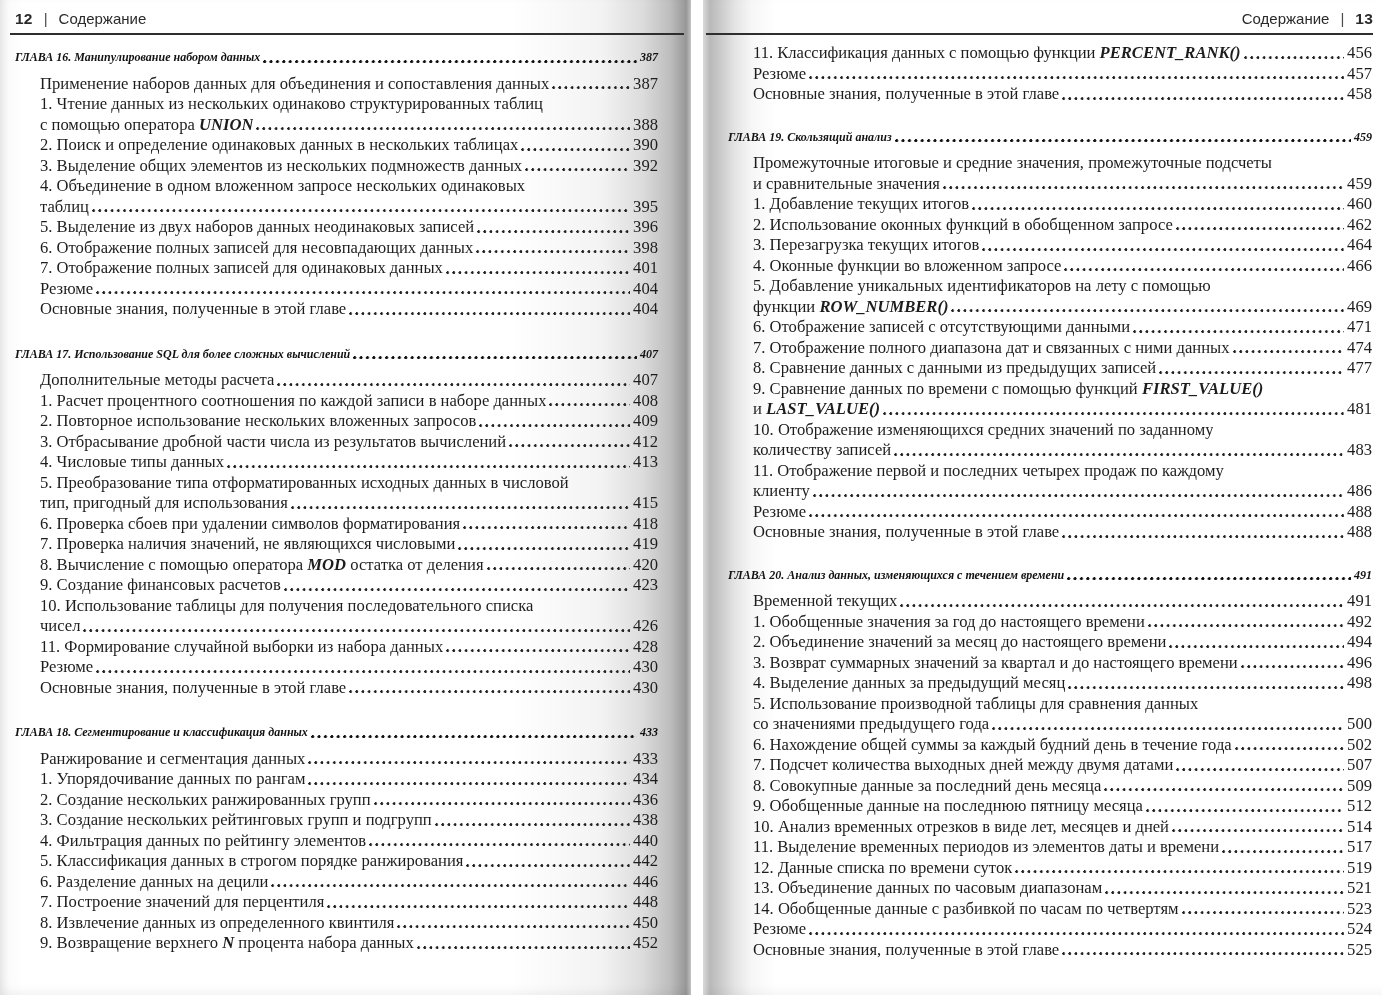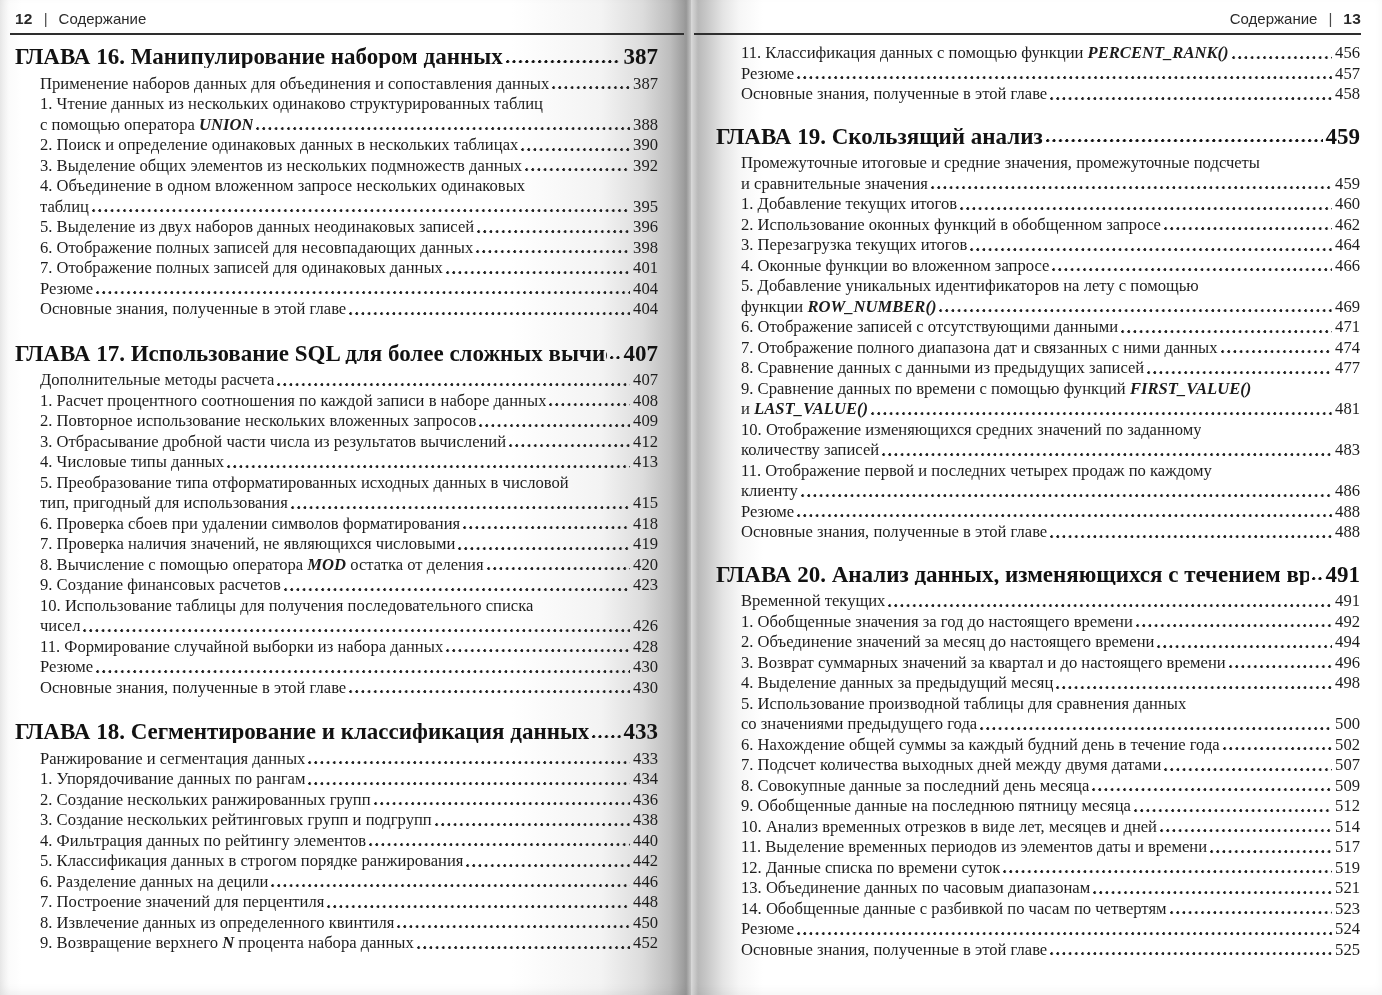--- a/index.html
+++ b/index.html
@@ -1,18 +1,18 @@
 <!DOCTYPE html>
 <html lang="ru"><head>
 <meta charset="utf-8">
 <style>
   html,body{margin:0;padding:0;background:#ffffff;}
   .spread{
     width:1382px;height:995px;display:flex;overflow:hidden;position:relative;
-    font-family:"Liberation Serif", serif;color:#1d1d1d;
+    font-family:"Liberation Serif", serif;color:#1d1d1d;gap:12px;
   }
   .page{width:691px;height:995px;box-sizing:border-box;position:relative;flex:0 0 691px;}
   .page-left{
     background:linear-gradient(90deg,
       #ececec 0px,#fbfbfb 9px,#ffffff 22px,#ffffff 74%,
       #f3f3f3 87%,#dcdcdc 93%,#bdbdbd 97%,#989898 99.3%,#c7c7c7 100%);
     box-shadow:inset 0 -4px 10px rgba(0,0,0,0.05);
   }
   .page-right{
     background:linear-gradient(90deg,
@@ -39,21 +39,21 @@
   .chapter:first-child,.chapter.no-title{margin-top:0;}
   .chapter.no-title ~ .chapter{margin-top:22px;}
   .line{display:flex;align-items:flex-end;}
   .txt{white-space:nowrap;flex:0 1 auto;overflow:hidden;}
   .dots{
     flex:1 1 12px;min-width:10px;height:4px;margin:0 3px 4px 3px;
     background-image:radial-gradient(circle at 1.6px 1.6px,#222 1.15px,rgba(0,0,0,0) 1.6px);
     background-size:6.2px 4px;background-repeat:repeat-x;background-position:left bottom;
   }
   .pg{flex:0 0 auto;}
-  .chapter-heading{font-weight:bold;font-size:23px;margin-bottom:6px;color:#121212;}
+  .chapter-heading{font-weight:bold;font-size:12px;margin-bottom:6px;color:#121212;font-style:italic;}
   .chapter-heading .dots{
     background-image:radial-gradient(circle at 1.7px 1.7px,#111 1.3px,rgba(0,0,0,0) 1.75px);
     background-size:6.4px 4px;height:4px;margin-bottom:4px;
   }
   .entry-line{padding-left:25px;}
   .entry-line .txt i{font-style:italic;font-weight:bold;}
 </style>
 </head>
 <body>
 

